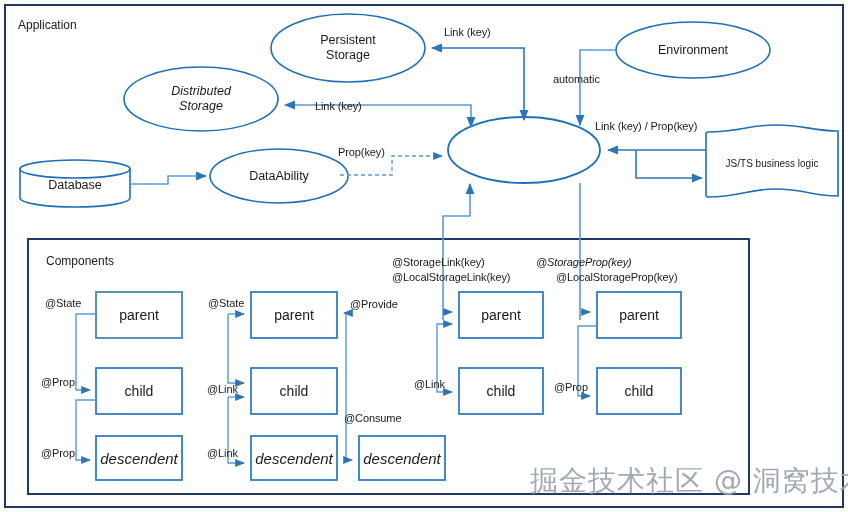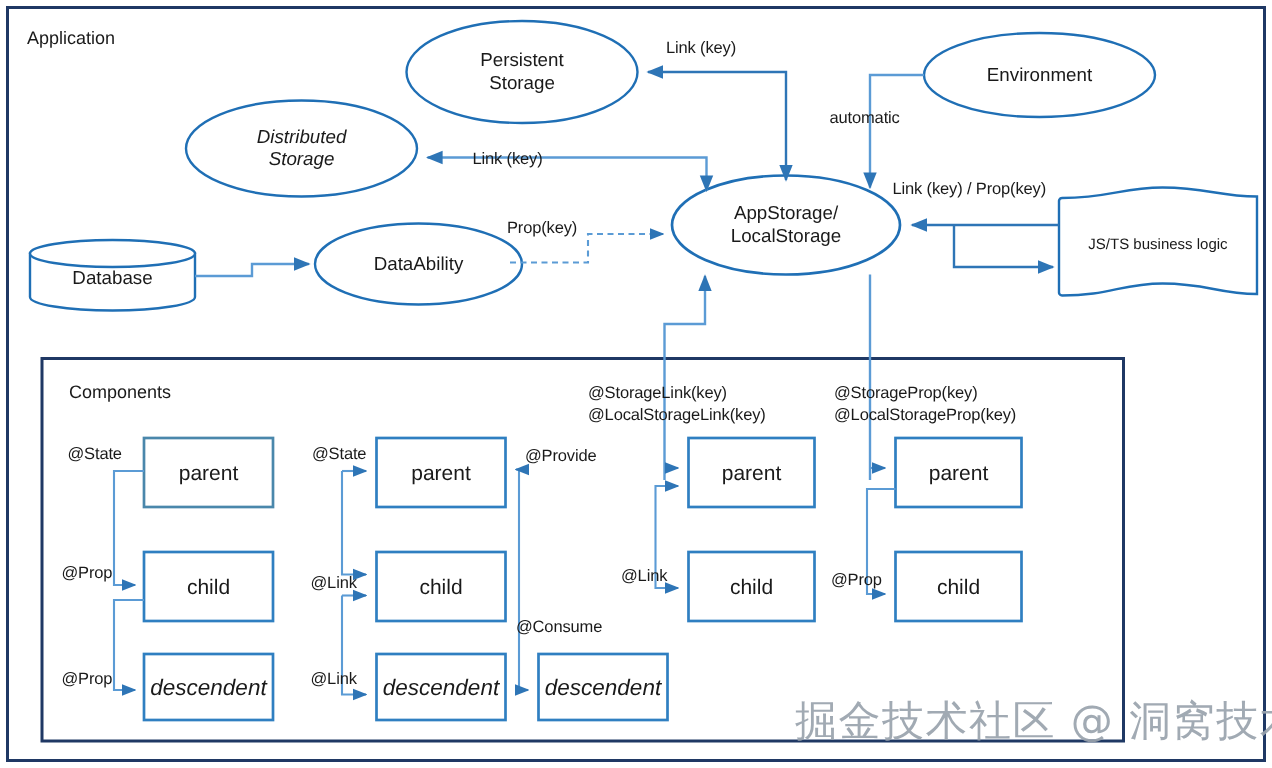--- a/index.html
+++ b/index.html
@@ -170,45 +170,41 @@
     <span>Storage</span>
   </div>
 
   <div class="node-text" style="left:134px; top:76px; width:134px; height:46px; flex-direction:column;font-style:italic;">
     <span>Distributed</span>
     <span>Storage</span>
   </div>
 
   <div class="node-text" style="left:626px; top:38px; width:134px; height:24px;">Environment</div>
 
-  <div class="node-text" style="left:457px; top:126px; width:134px; height:48px; flex-direction:column;">
-    <span>AppStorage/</span>
-    <span>LocalStorage</span>
-  </div>
 
   <div class="node-text" style="left:213px; top:164px; width:132px; height:24px;">DataAbility</div>
 
   <div class="node-text" style="left:20px; top:173px; width:110px; height:24px;">Database</div>
 
   <div class="node-text small" style="left:706px; top:153px; width:132px; height:20px;">JS/TS business logic</div>
 
   <div class="lbl" style="left:444px; top:26px;">Link (key)</div>
 
   <div class="lbl" style="left:315px; top:100px;">Link (key)</div>
 
   <div class="lbl" style="left:553px; top:73px;">automatic</div>
 
   <div class="lbl" style="left:595px; top:120px;">Link (key) / Prop(key)</div>
 
   <div class="lbl" style="left:338px; top:146px;text-align:right;">Prop(key)</div>
 
   <div class="lbl" style="left:392px; top:256px;">@StorageLink(key)</div>
   <div class="lbl" style="left:392px; top:271px;">@LocalStorageLink(key)</div>
 
-  <div class="lbl" style="left:556px; top:256px;">@StorageProp(key)</div>
+  <div class="lbl" style="left:536px; top:256px;font-style:italic;">@StorageProp(key)</div>
   <div class="lbl" style="left:556px; top:271px;">@LocalStorageProp(key)</div>
 
   <div class="node-text box" style="left:96px; top:292px; width:86px; height:46px;">parent</div>
   <div class="node-text box" style="left:96px; top:368px; width:86px; height:46px;">child</div>
   <div class="node-text boxsm" style="left:96px; top:436px; width:86px; height:44px;">descendent</div>
 
   <div class="lbl" style="left:45px; top:297px;">@State</div>
   <div class="lbl" style="left:41px; top:376px;">@Prop</div>
   <div class="lbl" style="left:41px; top:447px;">@Prop</div>
 

